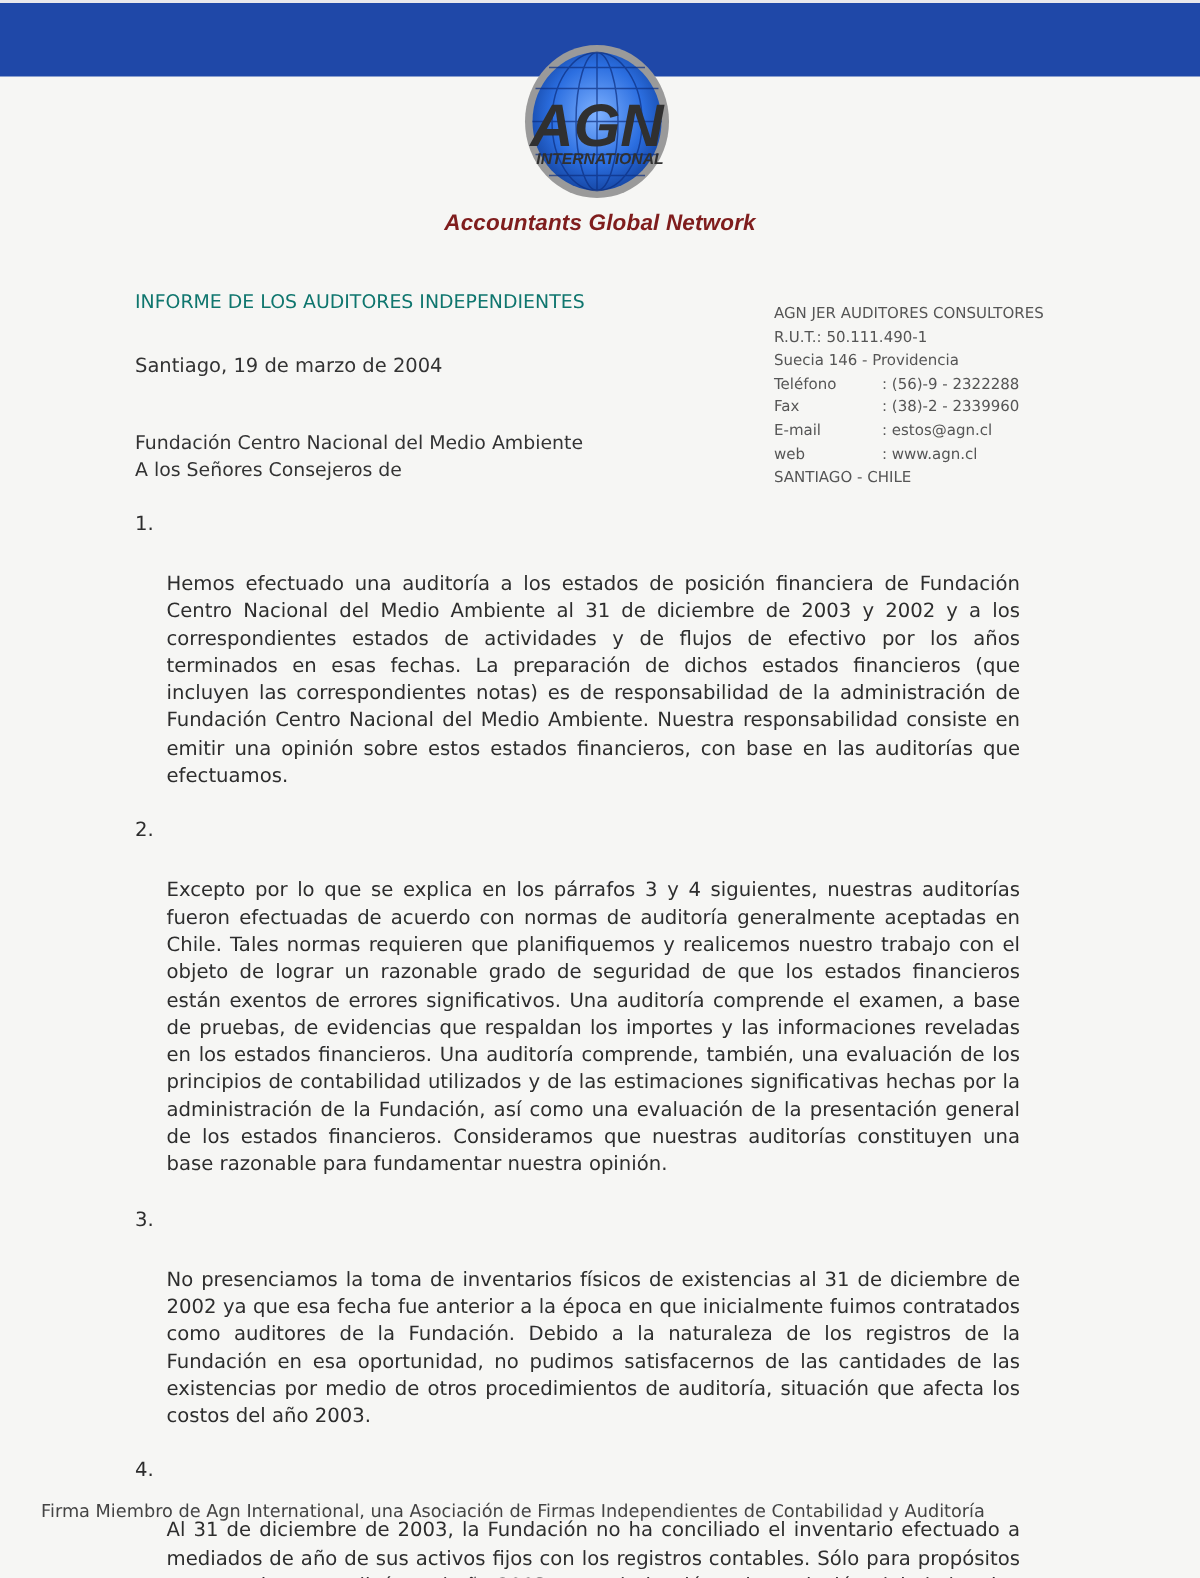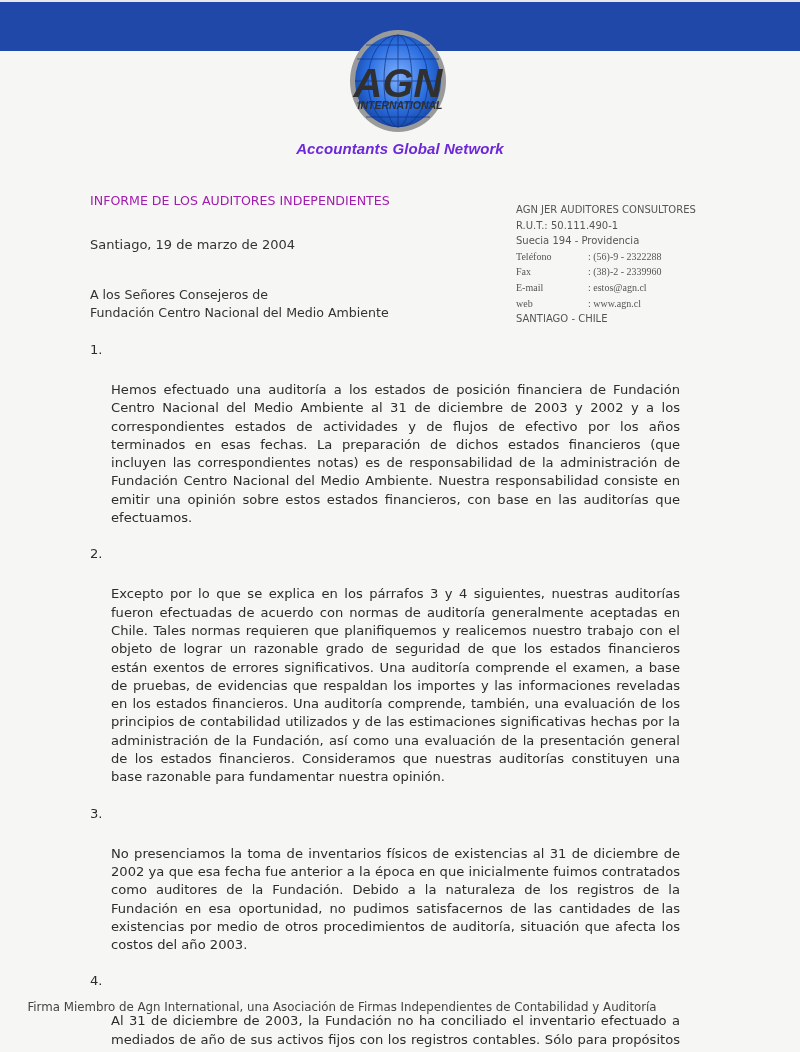--- a/index.html
+++ b/index.html
@@ -11,29 +11,29 @@
   }
   .band {
     position: absolute; left: 0; top: 2px; width: 800px; height: 49px;
     background: #1f48a8;
   }
   .topline { position: absolute; left: 0; top: 0; width: 800px; height: 2px; background: #e8e8ec; }
   .logo { position: absolute; left: 338px; top: 29px; width: 120px; height: 104px; }
   .tagline {
     position: absolute; left: 0; width: 800px; top: 140px; text-align: center;
     font-family: "Liberation Sans", sans-serif; font-weight: bold; font-style: italic;
-    font-size: 15px; color: #6d28d9; letter-spacing: 0.1px;
+    font-size: 15px; color: #7f1d1d; letter-spacing: 0.1px;
   }
-  .title { position: absolute; left: 90px; top: 193px; font-size: 12.6px; color: #a21caf; }
+  .title { position: absolute; left: 90px; top: 193px; font-size: 12.6px; color: #0f766e; }
   .date { position: absolute; left: 90px; top: 237px; font-size: 13px; color: #333; }
   .addressee { position: absolute; left: 90px; top: 286px; font-size: 12.6px; line-height: 18px; color: #333; }
   .firm {
     position: absolute; left: 516px; top: 202px; font-size: 10px; line-height: 15.6px; color: #555;
   }
-  .firm .row { display: flex; font-family: Liberation Serif, serif; }
+  .firm .row { display: flex; }
   .firm .k { width: 72px; }
   .paras { position: absolute; left: 90px; top: 341px; width: 590px; }
   .para {
     display: flex; font-size: 13.1px; line-height: 18.3px; color: #2d2d2d; margin-bottom: 18px;
   }
   .para .num { width: 21px; flex: none; }
   .para .txt { flex: 1; text-align: justify; margin-top: 40px; }
   .footer {
     position: absolute; left: 0; width: 684px; top: 1000px; text-align: center;
     font-size: 11.8px; color: #444;
@@ -67,28 +67,28 @@
   </g>
   <text x="60" y="68" text-anchor="middle" font-family="Liberation Sans, sans-serif" font-weight="bold" font-style="italic" font-size="40" fill="#303030">AGN</text>
   <text x="62" y="80" text-anchor="middle" font-family="Liberation Sans, sans-serif" font-weight="bold" font-style="italic" font-size="10.5" fill="#303030">INTERNATIONAL</text>
 </svg>
 
 <div class="tagline">Accountants Global Network</div>
 
 <div class="title">INFORME DE LOS AUDITORES INDEPENDIENTES</div>
 <div class="date">Santiago, 19 de marzo de 2004</div>
 <div class="addressee">
+  <div>Fundación Centro Nacional del Medio Ambiente</div>
   <div>A los Señores Consejeros de</div>
-  <div>Fundación Centro Nacional del Medio Ambiente</div>
 </div>
 
 <div class="firm">
   <div>AGN JER AUDITORES CONSULTORES</div>
   <div>R.U.T.: 50.111.490-1</div>
-  <div>Suecia 194 - Providencia</div>
+  <div>Suecia 146 - Providencia</div>
   <div class="row">
       <span class="k">Teléfono</span>
       <span>: (56)-9 - 2322288</span>
     </div>
   <div class="row">
       <span class="k">Fax</span>
       <span>: (38)-2 - 2339960</span>
     </div>
   <div class="row">
       <span class="k">E-mail</span>

